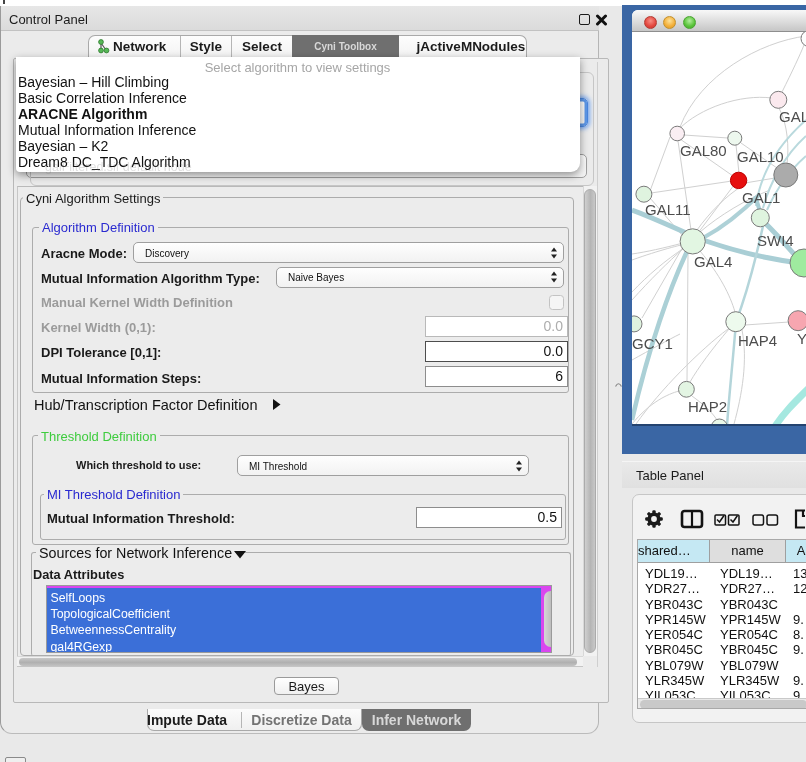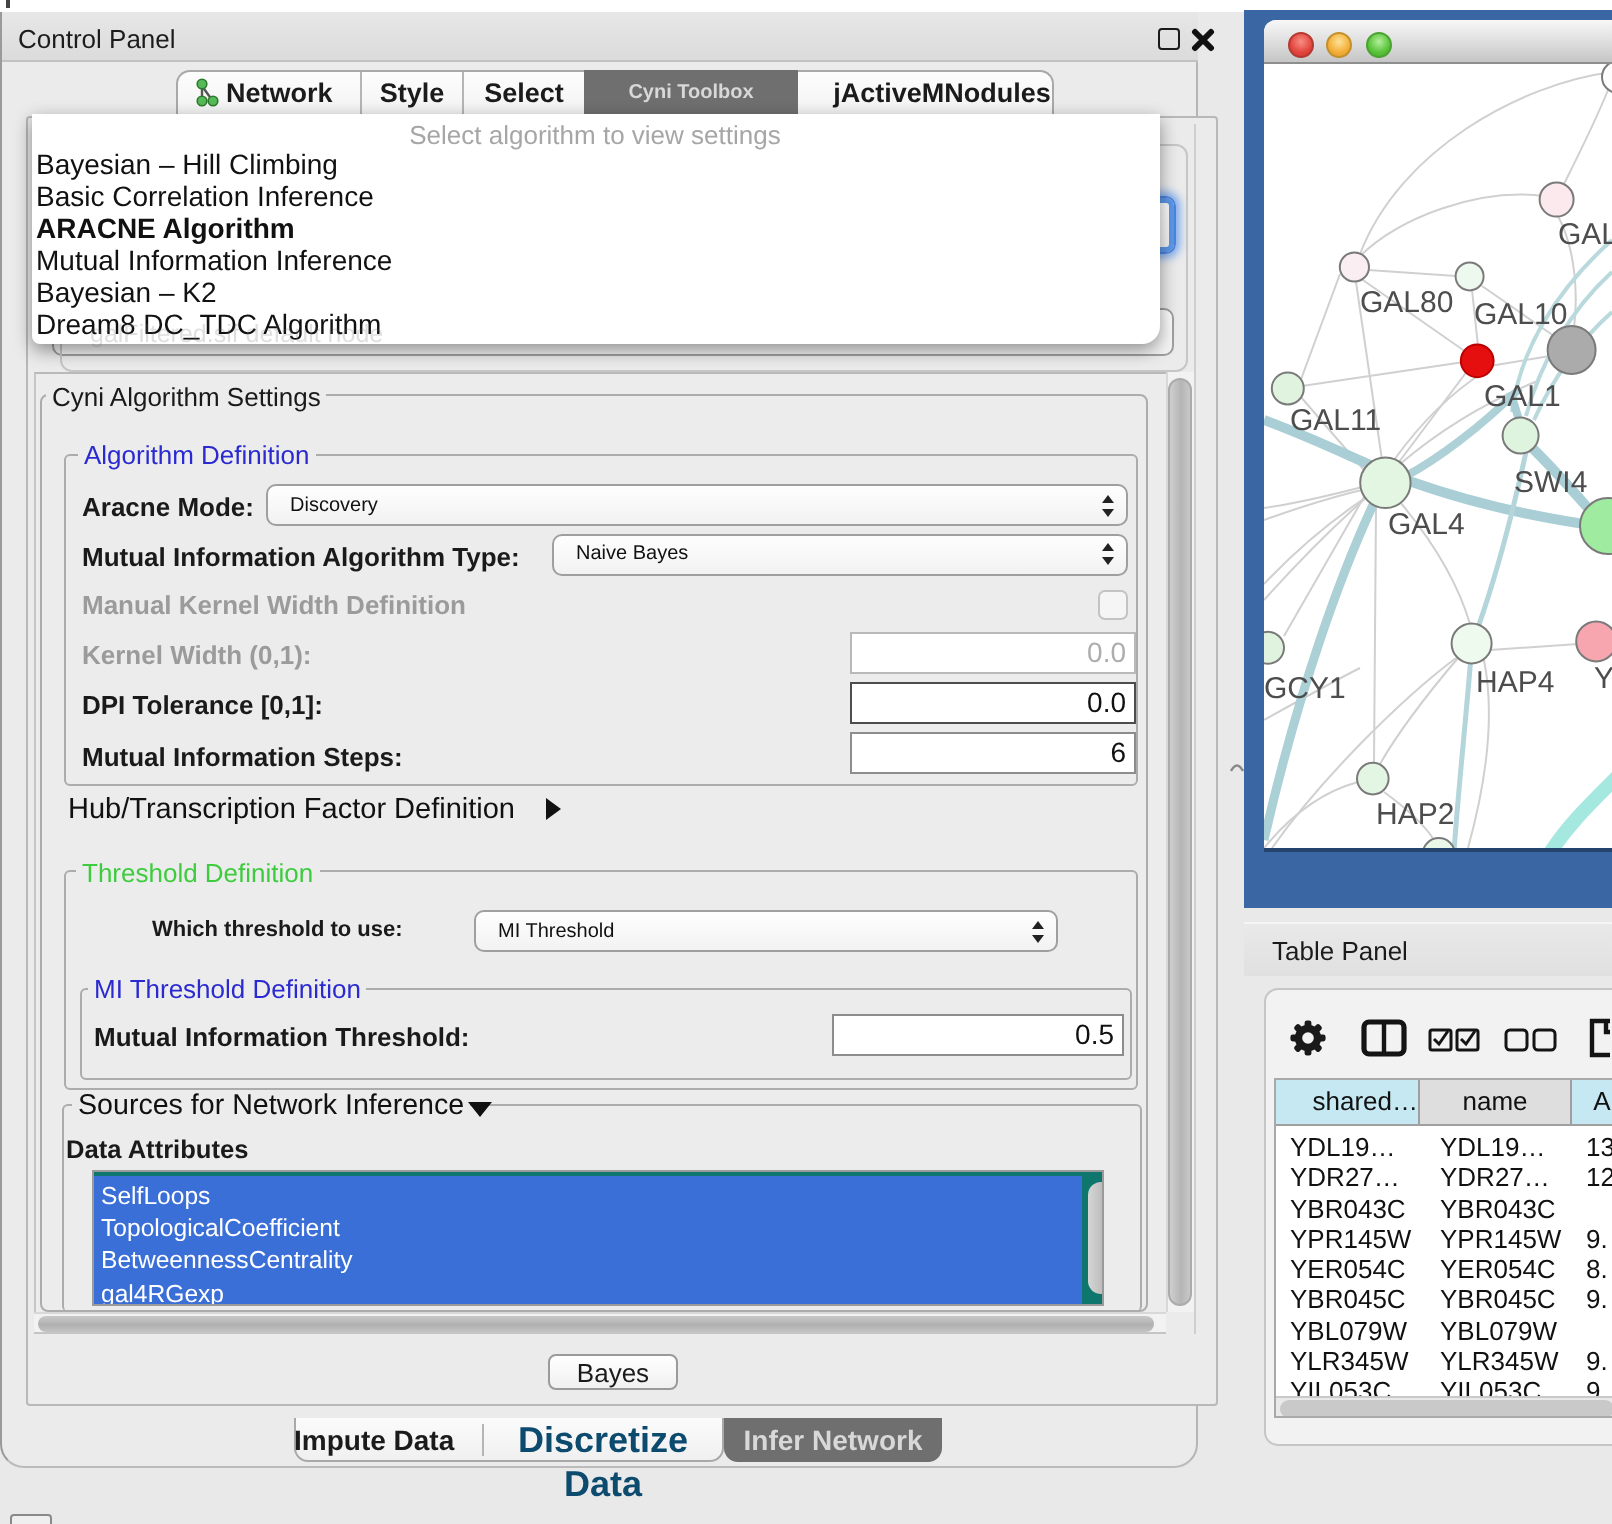--- a/index.html
+++ b/index.html
@@ -133,41 +133,41 @@
 <div class="lbl abs" style="left:47px;top:511px">Mutual Information Threshold:</div>
 <div class="field" style="left:416px;top:507px;width:146px;height:21px;border:1px solid #8d8d8d">0.5</div>
 
 <div class="grp" style="left:31px;top:552px;width:540px;height:104px;border-bottom:none"></div>
 <div class="gt" style="left:36px;top:545px;color:#111;font-size:14.3px">Sources for Network Inference</div>
 <svg class="abs" style="left:233px;top:549px" width="14" height="11" viewBox="0 0 14 11">
   <path d="M1 2 L13 2 L7 9.5 Z" fill="#111"></path>
 </svg>
 <div class="lbl abs" style="left:33px;top:567px;font-size:12.8px">Data Attributes</div>
 
-<div class="abs" style="left:45.5px;top:585px;width:506px;height:68px;background:#0f766e;
+<div class="abs" style="left:45.5px;top:585px;width:506px;height:68px;background:#d946ef;
      border:1px solid #9a9a9a;box-sizing:border-box;overflow:hidden">
   <div style="position:absolute;left:0;top:1.5px;width:494px;height:66px;background:#3b6fd8"></div>
   <div style="position:absolute;left:4px;top:3.5px;font-size:12.3px;color:#fff;line-height:16.4px">
     SelfLoops<br>TopologicalCoefficient<br>BetweennessCentrality<br>gal4RGexp</div>
   <div style="position:absolute;left:497px;top:5px;width:13px;height:56px;border-radius:6.5px;
        background:linear-gradient(90deg,#d6d6d6,#bdbdbd 55%,#cecece)"></div>
 </div>
 
 <div class="abs" style="left:274px;top:677px;width:65px;height:18px;border:1px solid #9a9a9a;
      border-radius:4px;background:linear-gradient(#ffffff,#f0f0f0);box-sizing:border-box;
      text-align:center;line-height:17px;font-size:13px;color:#1a1a1a">Bayes</div>
 
 <div class="abs" style="left:147px;top:709px;width:215px;height:22px;box-sizing:border-box;
      border:1px solid #a9a9a9;border-top:none;border-radius:0 0 7px 7px;
      background:linear-gradient(#fbfbfb,#f0f0f0)"></div>
 <div class="abs" style="left:241px;top:712px;width:1px;height:16px;background:#b5b5b5"></div>
 <div class="abs" style="left:147px;top:709px;width:94px;height:22px;line-height:22px;text-align:left;
      font-size:14px;font-weight:bold;color:#1b1b1b">Impute Data</div>
 <div class="abs" style="left:241px;top:709px;width:121px;height:22px;line-height:22px;text-align:center;
-     font-size:18px;font-weight:bold;color:#0c4a6e">Discretize Data</div>
+     font-size:14px;font-weight:bold;color:#737373">Discretize Data</div>
 <div class="abs" style="left:362px;top:709px;width:109px;height:22px;line-height:22px;text-align:center;
      font-size:14px;font-weight:bold;background:#6f6f6f;color:#d8d8d8;border-radius:0 0 7px 7px">Infer Network</div>
 
 <div class="abs" style="left:5px;top:757px;width:19px;height:10px;border:1.5px solid #8a8a8a;
      background:#efefef;border-radius:2px"></div>
 
 <div class="abs" style="left:615px;top:373px;width:7px;height:5px">
   <svg width="7" height="5" viewBox="0 0 7 5">
       <path d="M0.5 4.5 Q3.5 -1 6.5 4.5" fill="none" stroke="#888" stroke-width="1.2"></path>
     </svg>
@@ -302,21 +302,21 @@
     <rect x="122" y="7" width="10.5" height="10" rx="2"></rect>
   </g>
 
   <path d="M151 2.5 L163 2.5 L163 19.5 L151 19.5 Z M158 2.5 L158 8 L163 8" fill="none" stroke="#141414" stroke-width="2.2"></path>
 </svg>
 
 <div class="abs" style="left:637px;top:539px;width:169px;height:170px;background:#fff;
      border:1px solid #a9a9a9;border-right:none;box-sizing:border-box;overflow:hidden">
   <div style="position:absolute;left:0;top:0;width:72px;height:23px;background:#c5e8f3;
        border-right:1px solid #9f9f9f;border-bottom:1px solid #9f9f9f;box-sizing:border-box;
-       text-align:right;line-height:22px;font-size:13px;color:#111">shared…</div>
+       text-align:left;line-height:22px;font-size:13px;color:#111">shared…</div>
   <div style="position:absolute;left:72px;top:0;width:76px;height:23px;background:#dedede;
        border-right:1px solid #9f9f9f;border-bottom:1px solid #9f9f9f;box-sizing:border-box;
        text-align:center;line-height:22px;font-size:13px;color:#111">name</div>
   <div style="position:absolute;left:148px;top:0;width:30px;height:23px;background:#c5e8f3;
        border-bottom:1px solid #9f9f9f;box-sizing:border-box;font-size:13px;color:#111;
        text-align:center;line-height:22px">A</div>
   <div style="position:absolute;left:7px;top:26px;font-size:13px;color:#111;line-height:15.3px">
     YDL19…<br>YDR27…<br>YBR043C<br>YPR145W<br>YER054C<br>YBR045C<br>YBL079W<br>YLR345W<br>YIL053C</div>
   <div style="position:absolute;left:82px;top:26px;font-size:13px;color:#111;line-height:15.3px">
     YDL19…<br>YDR27…<br>YBR043C<br>YPR145W<br>YER054C<br>YBR045C<br>YBL079W<br>YLR345W<br>YIL053C</div>

